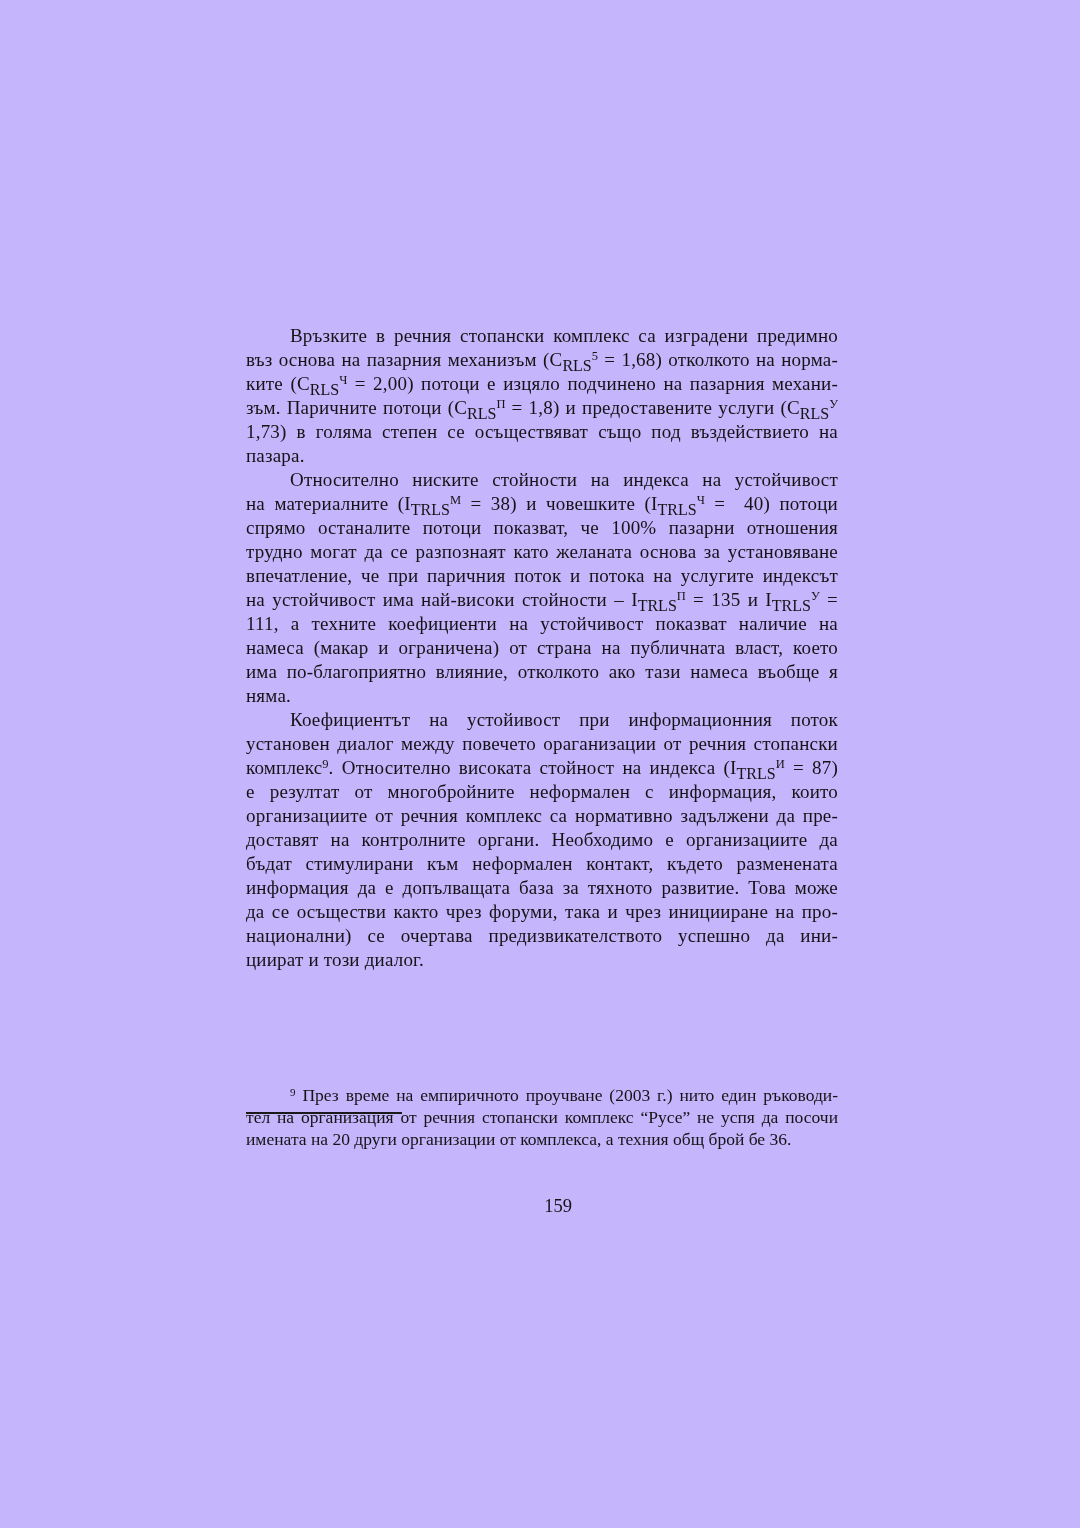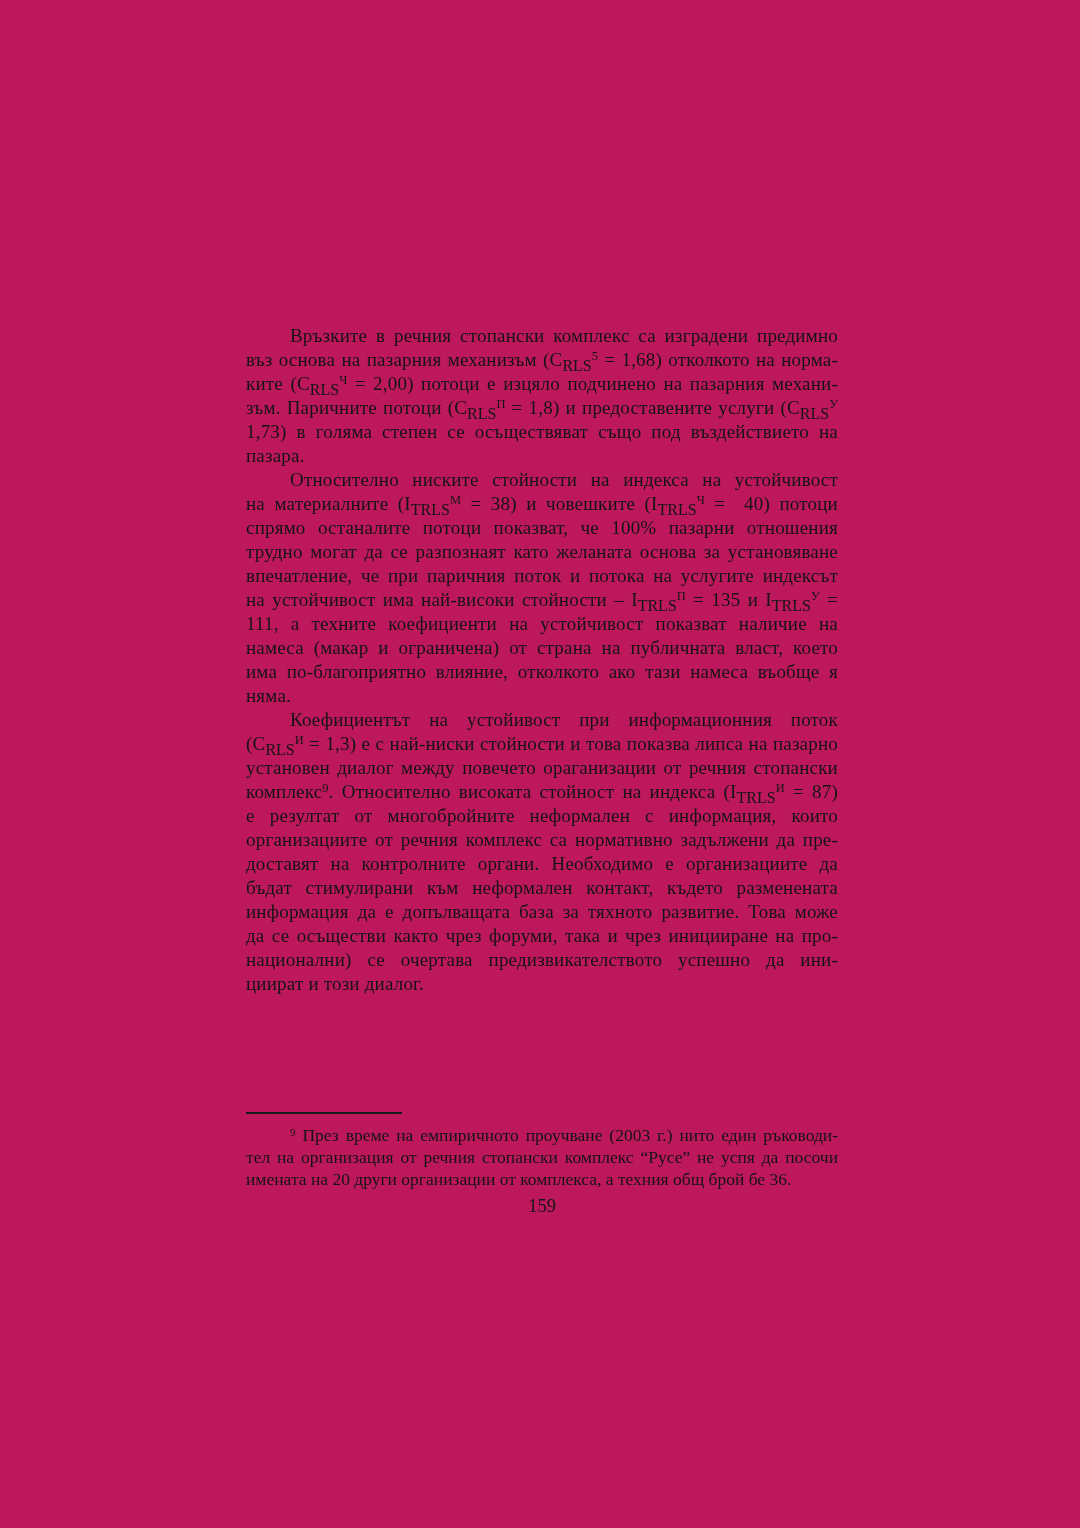--- a/index.html
+++ b/index.html
@@ -6,21 +6,21 @@
   body {
     width: 1080px; height: 1528px;
     background: #ffffff;
     position: relative;
     font-family: "Liberation Serif", serif;
     color: #141414;
     -webkit-font-smoothing: antialiased;
   }
   .page {
     position: absolute; inset: 0;
-    background: #be185d;
+    background: #c4b5fd;
     overflow: hidden;
   }
   .body-text {
     position: absolute;
     left: 246px; top: 324px; width: 592px;
     font-size: 19px; line-height: 24px;
     letter-spacing: 0.2px;
   }
   .line {
     text-align: justify;
@@ -48,29 +48,29 @@
     letter-spacing: 0;
   }
   .footnote-separator {
     position: absolute;
     left: 246px; top: 1112px;
     width: 156px; height: 2px;
     background: #1a1a1a;
   }
   .footnote {
     position: absolute;
-    left: 246px; top: 1124px; width: 592px;
+    left: 246px; top: 1084px; width: 592px;
     font-size: 17.5px; line-height: 22px;
   }
   .footnote .line { height: 22px; }
   .footnote .line.first { text-indent: 44px; }
   .footnote sup { font-size: 11px; vertical-align: 5px; }
   .page-number {
     position: absolute;
-    left: 246px; top: 1196px; width: 592px;
+    left: 262px; top: 1196px; width: 592px;
     text-align: center;
     font-size: 18.5px;
   }
 </style>
 </head>
 <body>
 
 <div class="page">
 
   <div class="body-text">
@@ -89,21 +89,20 @@
         <div class="line">трудно могат да се разпознаят като желаната основа за установяване</div>
         <div class="line">впечатление, че при паричния поток и потока на услугите индексът</div>
         <div class="line">на устойчивост има най-високи стойности – I<sub>TRLS</sub><sup>П</sup> = 135 и I<sub>TRLS</sub><sup>У</sup> =</div>
         <div class="line">111, а техните коефициенти на устойчивост показват наличие на</div>
         <div class="line">намеса (макар и ограничена) от страна на публичната власт, което</div>
         <div class="line">има по-благоприятно влияние, отколкото ако тази намеса въобще я</div>
         <div class="line last">няма.</div>
       </div>
     <div class="paragraph">
         <div class="line first">Коефициентът на устойивост при информационния поток</div>
-        <div class="line">(C<sub>RLS</sub><sup>И</sup> = 1,3) е с най-ниски стойности и това показва липса на пазарно</div>
         <div class="line">установен диалог между повечето ораганизации от речния стопански</div>
         <div class="line">комплекс<sup>9</sup>. Относително високата стойност на индекса (I<sub>TRLS</sub><sup>И</sup> = 87)</div>
         <div class="line">е резултат от многобройните неформален с информация, които</div>
         <div class="line">организациите от речния комплекс са нормативно задължени да пре-</div>
         <div class="line">доставят на контролните органи. Необходимо е организациите да</div>
         <div class="line">бъдат стимулирани към неформален контакт, където разменената</div>
         <div class="line">информация да е допълващата база за тяхното развитие. Това може</div>
         <div class="line">да се осъществи както чрез форуми, така и чрез иницииране на про-</div>
         <div class="line">национални) се очертава предизвикателството успешно да ини-</div>
         <div class="line last">циират и този диалог.</div>

